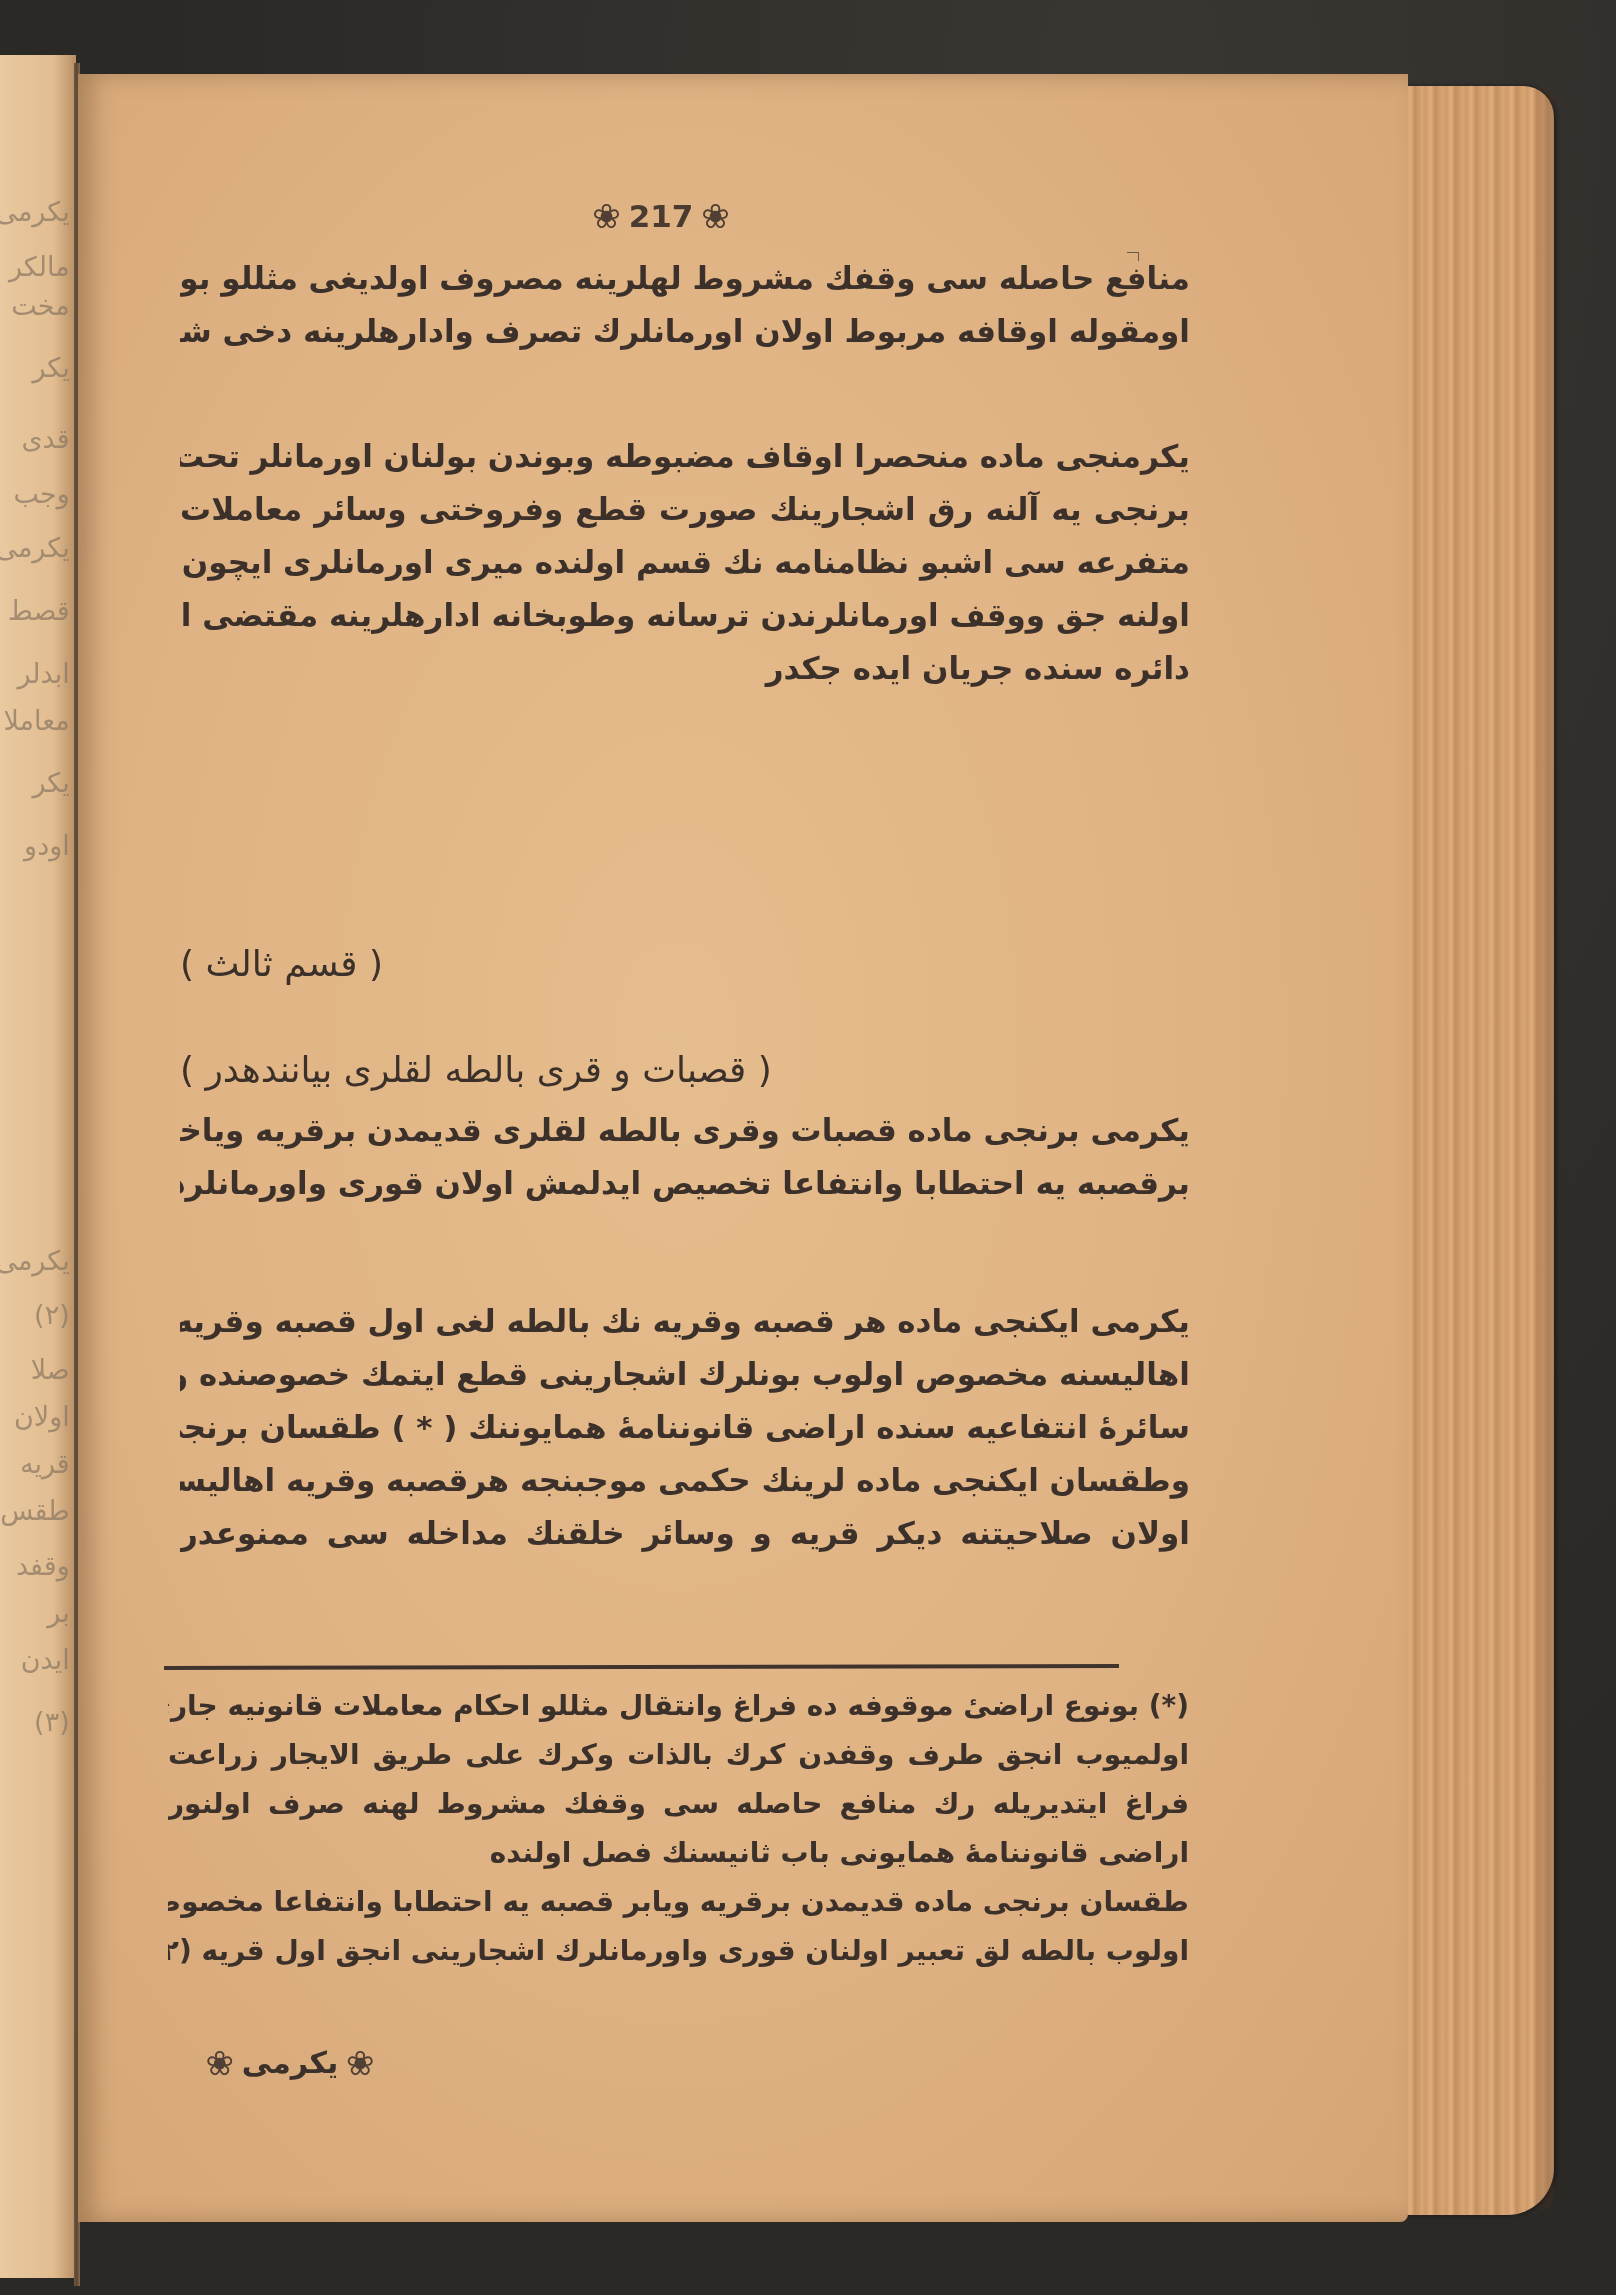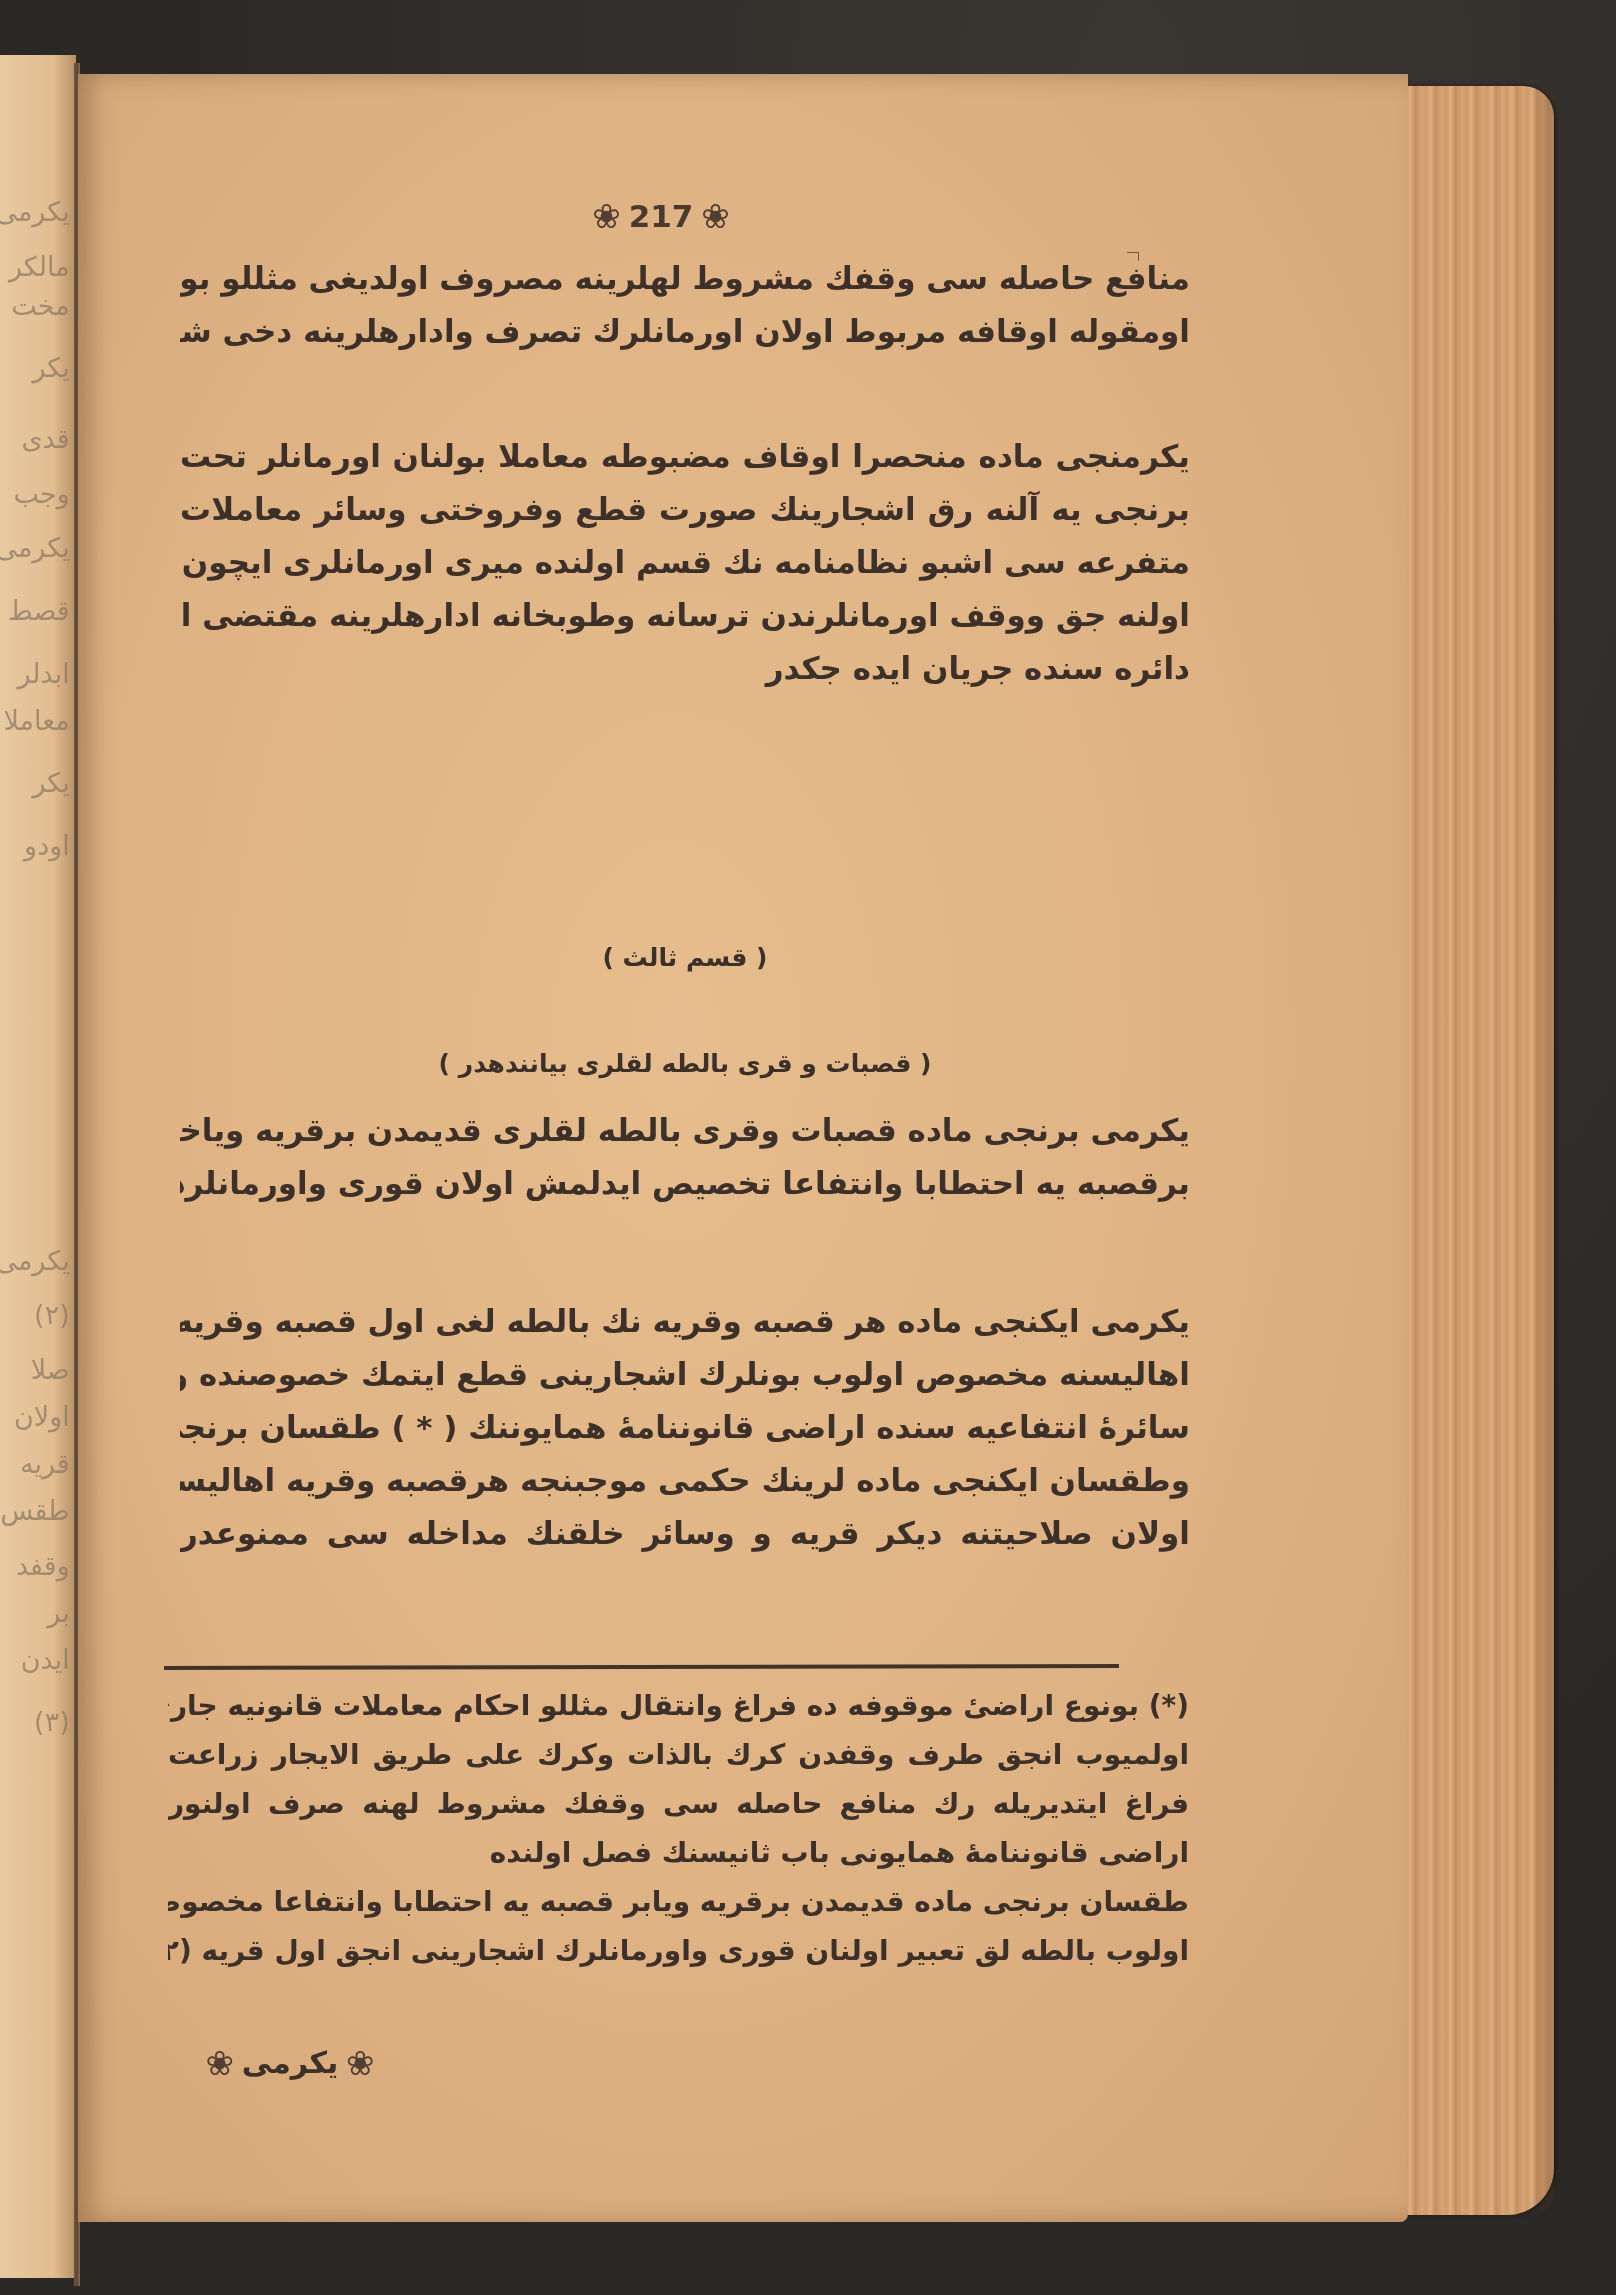--- a/index.html
+++ b/index.html
@@ -65,22 +65,22 @@
   .line.last { text-align-last: right; }
 
   .page-number {
     position: absolute; left: 579px; top: 188px; width: 164px; height: 55px;
     display: flex; align-items: center; justify-content: center; gap: 7.8px;
     color: #4a3b31; font-size: 31px; font-weight: bold; direction: rtl;
   }
   .ornament { font-size: 34px; color: #4f3f34; }
 
   .heading {
-    position: absolute; left: 180px; width: 1010px; text-align: center;
-    direction: rtl; color: #3b302a; font-weight: bold; font-size: 25px;
+    position: absolute; left: 180px; width: 1010px; text-align: left;
+    direction: rtl; color: #3b302a; font-weight: normal; font-size: 36px;
     font-family: "DejaVu Sans", sans-serif;
   }
 
   .footnote-rule {
     position: absolute; left: 164px; top: 1665px; width: 955px; height: 3.9px;
     background: #3f332c; transform: skewY(-0.12deg);
   }
   .footnotes .line { font-size: 28px; height: 49px; line-height: 49px; }
 
   .catchword {
@@ -134,21 +134,21 @@
 </div>
 
 <div class="corner-mark"></div>
 
 <div class="text-block" style="top:252px">
   <span class="line">منافع حاصله سی وقفك مشروط لهلرینه مصروف اولدیغی مثللو بومعامله</span>
   <span class="line">اومقوله اوقافه مربوط اولان اورمانلرك تصرف وادارهلرینه دخی شاملدر</span>
 </div>
 
 <div class="text-block" style="top:430px">
-  <span class="line">یکرمنجی ماده    منحصرا اوقاف مضبوطه معاملا بولنان اورمانلر تحت</span>
+  <span class="line">یکرمنجی ماده    منحصرا اوقاف مضبوطه وبوندن بولنان اورمانلر تحت</span>
   <span class="line">برنجی یه آلنه رق اشجارینك صورت قطع وفروختی وسائر معاملات</span>
   <span class="line">متفرعه سی اشبو نظامنامه نك قسم اولنده میری اورمانلری ایچون اتخاذ</span>
   <span class="line">اولنه جق ووقف اورمانلرندن ترسانه وطوبخانه ادارهلرینه مقتضی اغاجلرك</span>
   <span class="line last">دائره سنده جریان ایده جکدر</span>
 </div>
 
 <div class="heading" style="top:943px">( قسم ثالث )</div>
 <div class="heading" style="top:1049px">( قصبات و قری بالطه لقلری بیانندهدر )</div>
 
 <div class="text-block" style="top:1104px">

